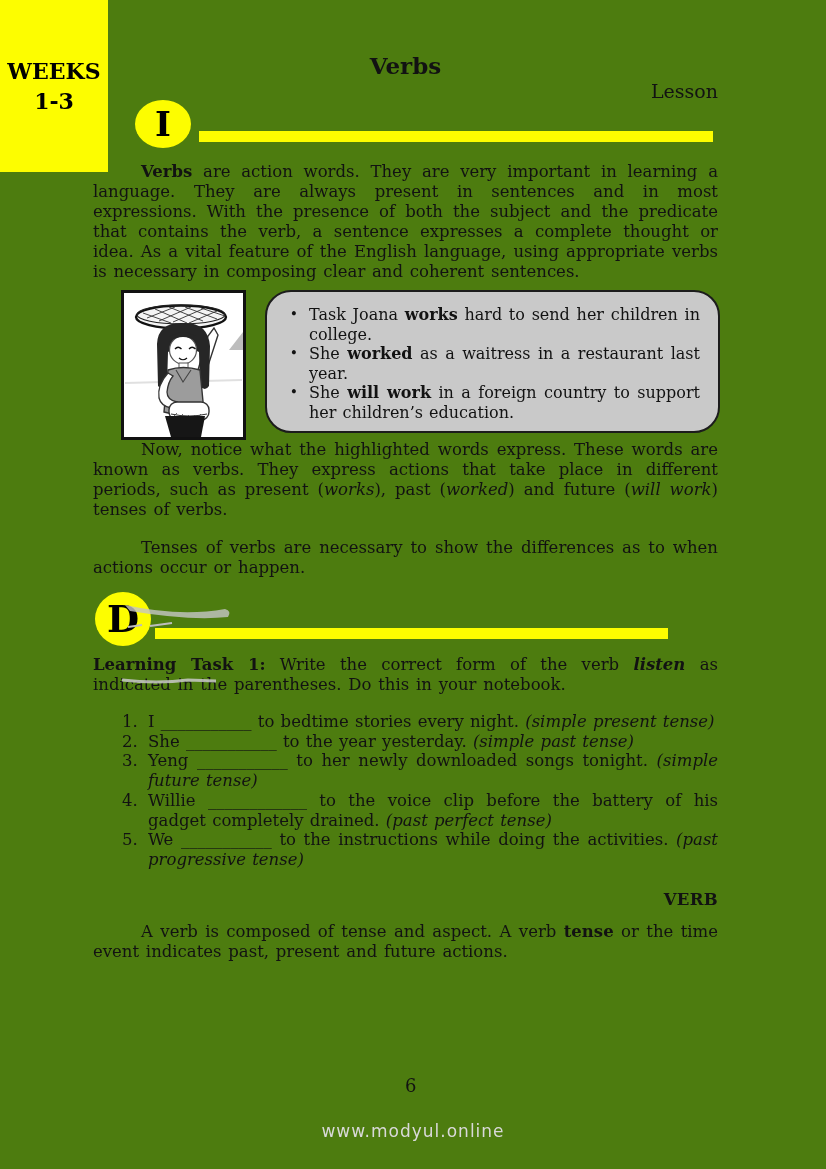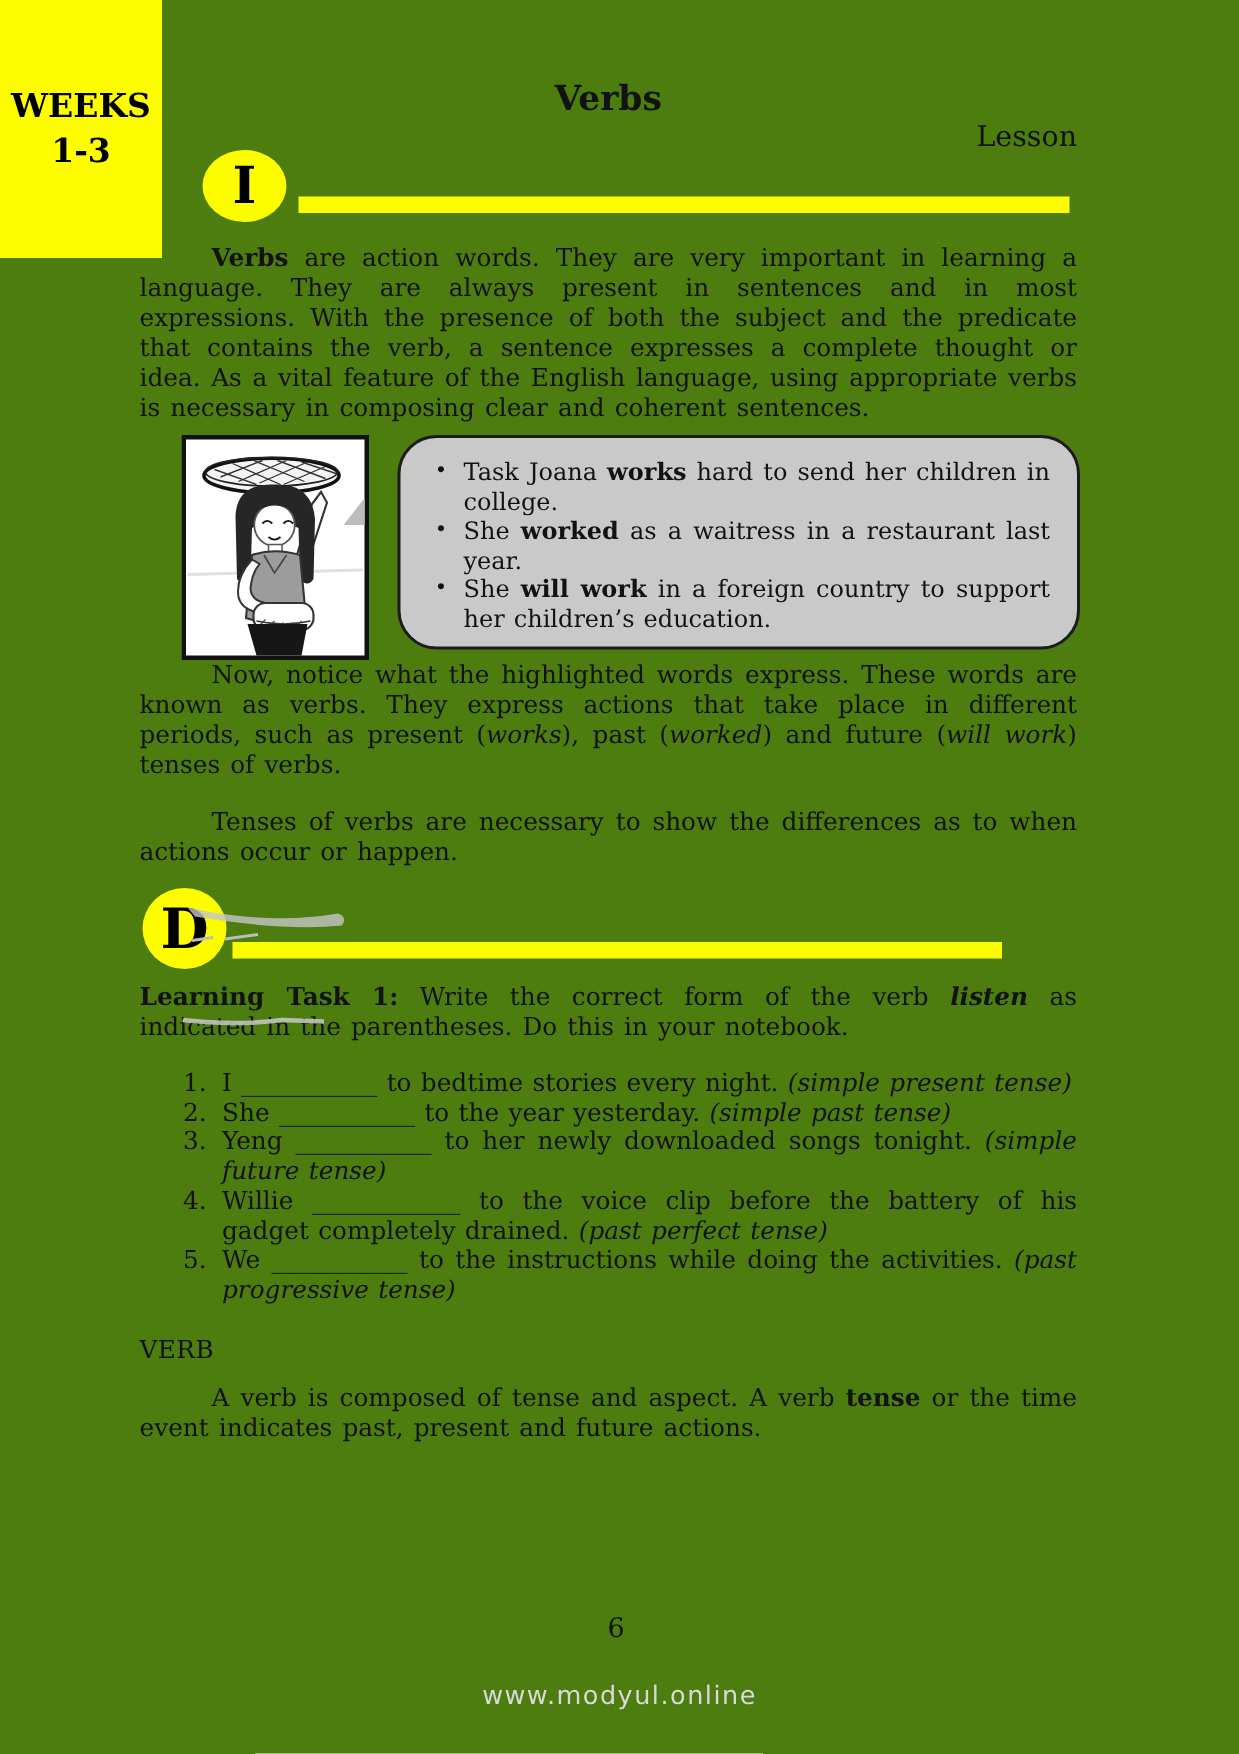--- a/index.html
+++ b/index.html
@@ -50,21 +50,21 @@
                     text-align:justify; word-spacing:1px; }
   .speech .dot { flex:none; width:30px; text-align:center; font-size:14px; }
   .speech .btext { flex:1; }
 
   
   .numlist { margin-top:17px; }
   .numlist .item { display:flex; font-size:16.5px; line-height:19.7px; }
   .numlist .num { flex:none; width:26px; margin-left:29px; }
   .numlist .itext { flex:1; text-align:justify; word-spacing:1px; }
 
-  .verb-heading { margin-top:20px; font-size:16.5px; font-weight:normal; letter-spacing:.3px; }
+  .verb-heading { margin-top:20px; font-size:16.5px; font-weight:bold; letter-spacing:.3px;text-align:right; }
 
   .footer-label { position:absolute; left:85px; top:1076px; font-size:17px; font-style:italic; }
   .page-num { position:absolute; left:405px; top:1075px; font-size:18px; }
   .watermark { position:absolute; left:0; top:1121px; width:826px; text-align:center;
                font-family:"DejaVu Sans","Liberation Sans",sans-serif;
                font-size:17px; letter-spacing:1px; color:var(--watermark_gray,#d9d9d9); }
   .artifact { position:absolute; pointer-events:none; }
 </style>
 </head>
 <body>

